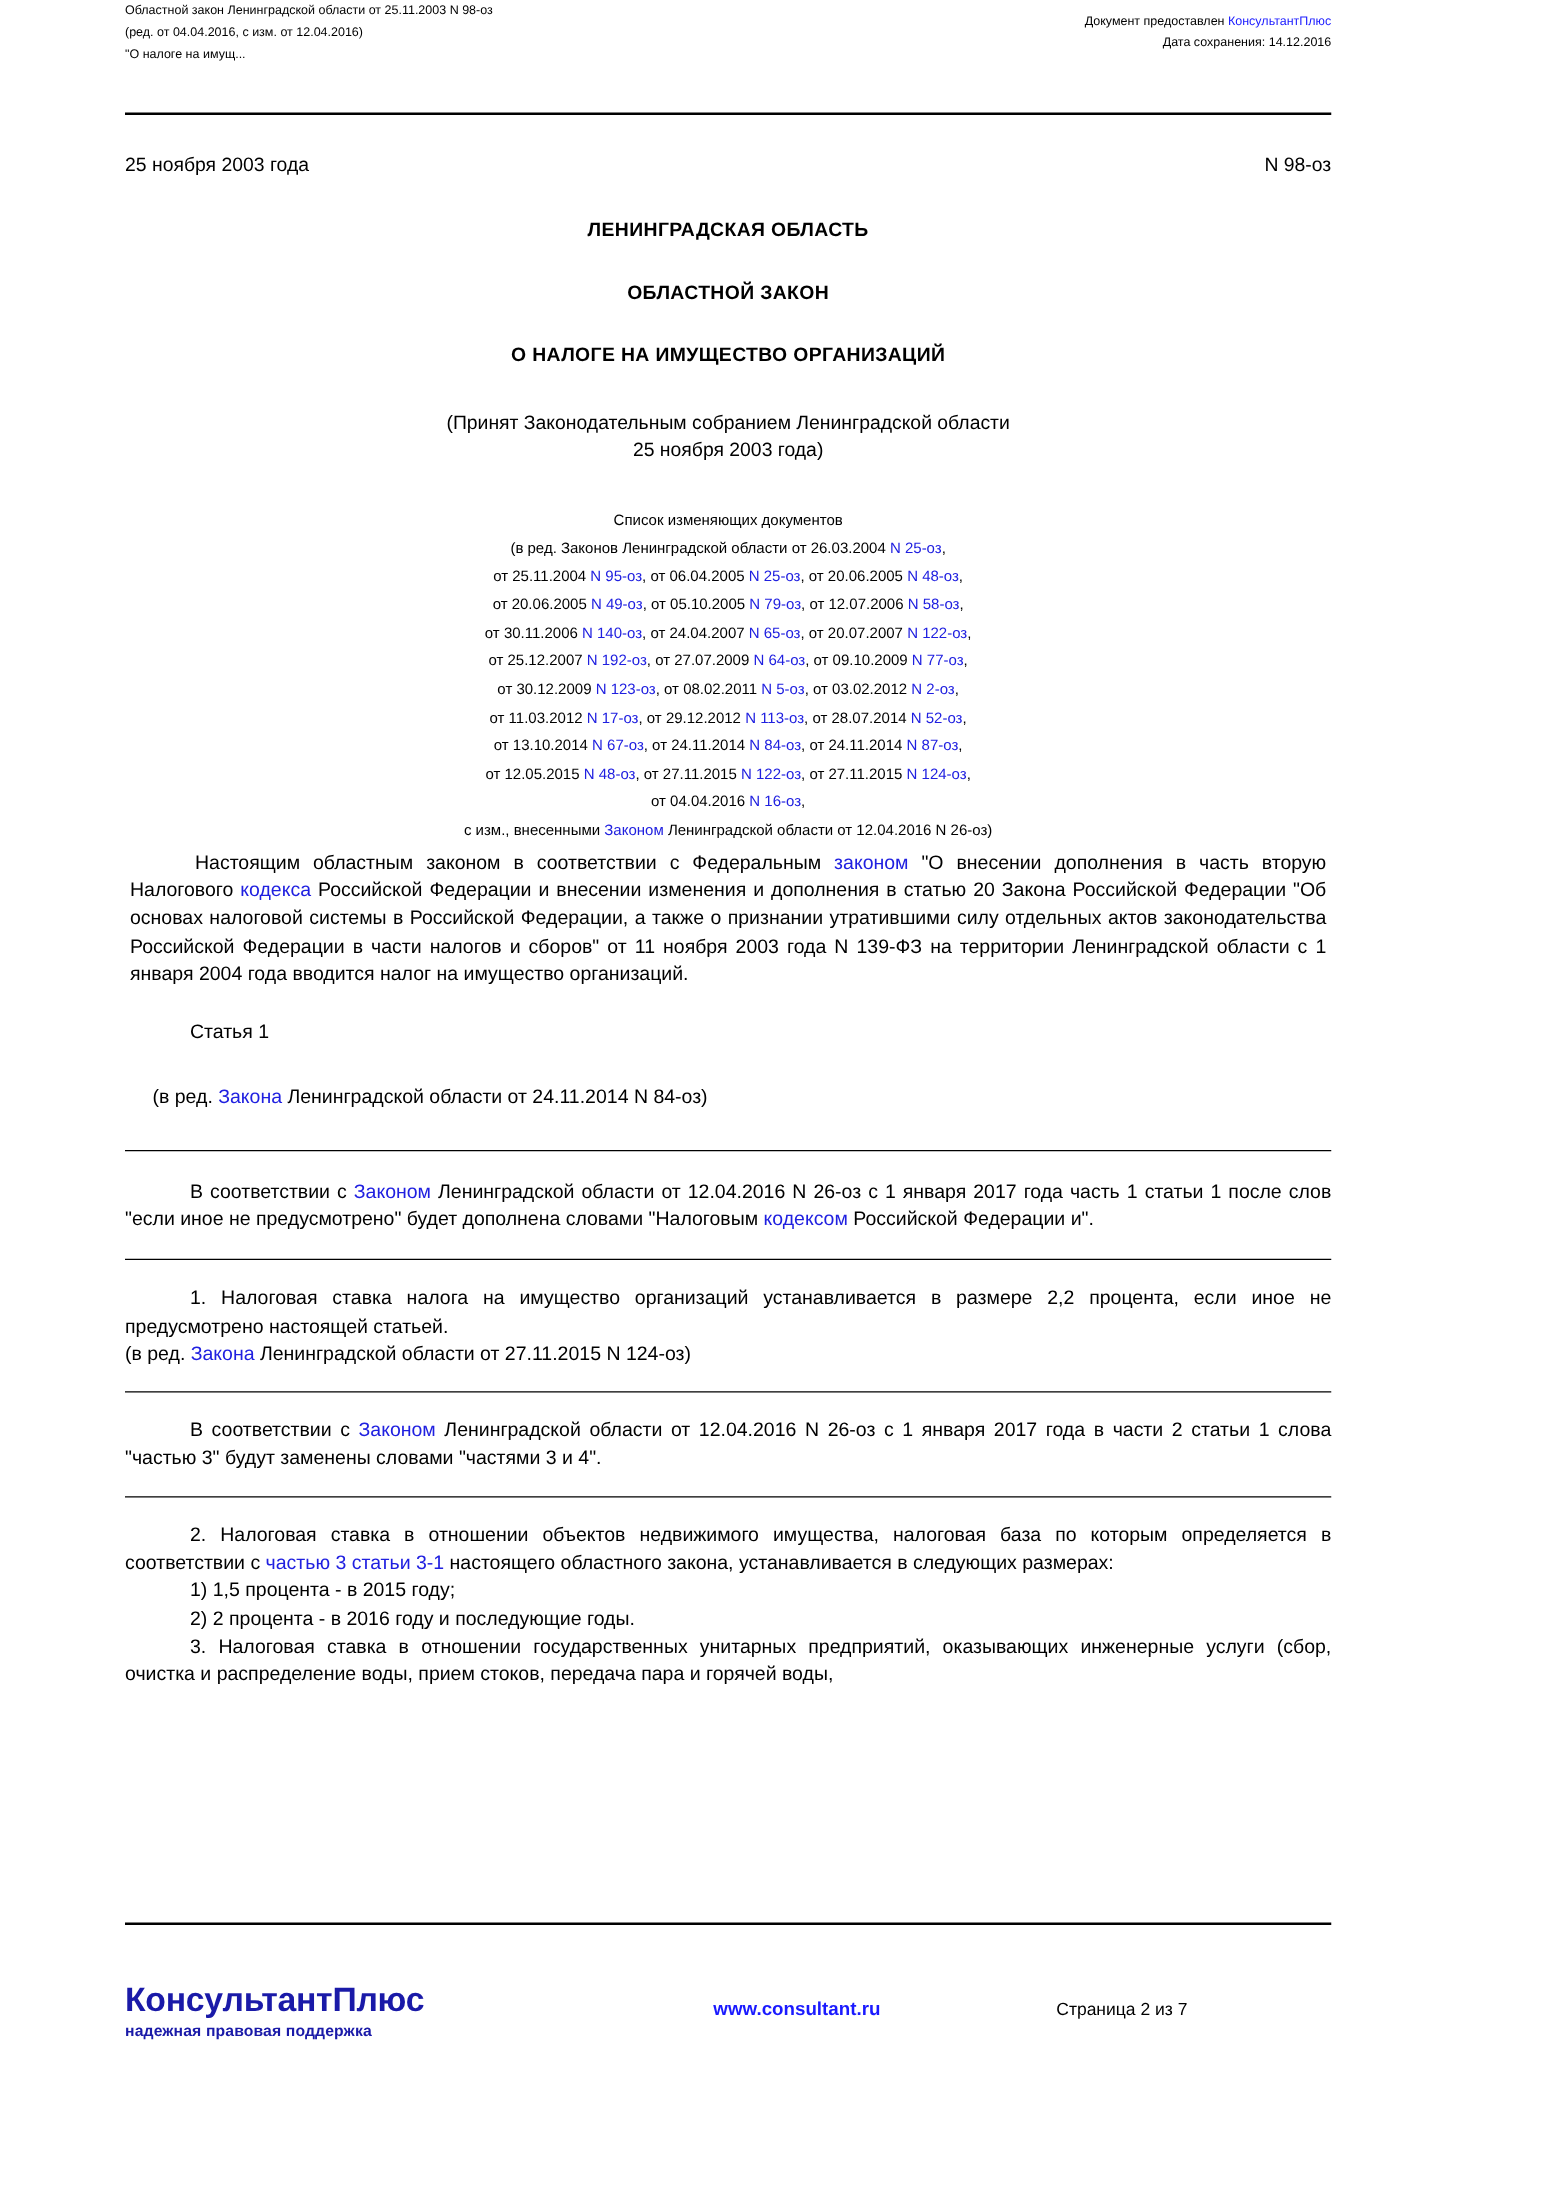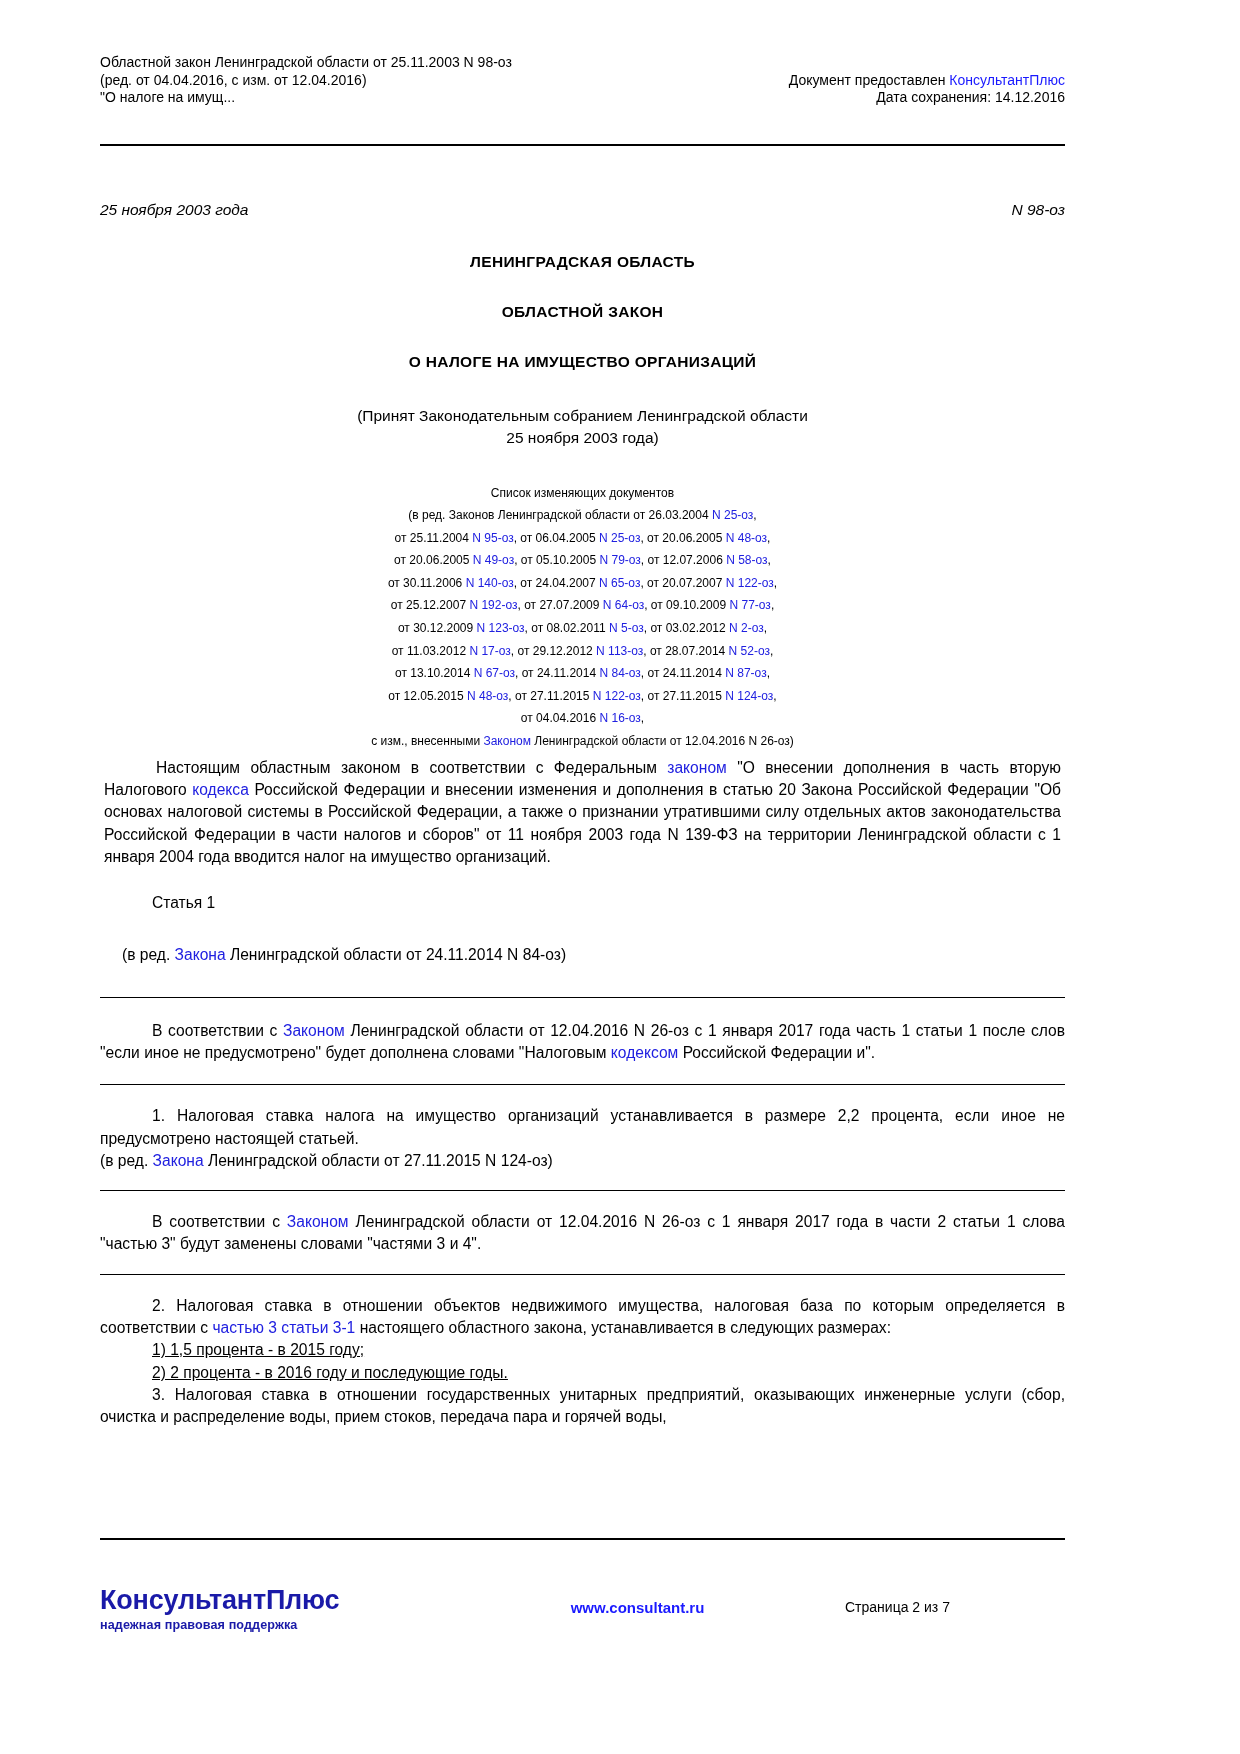--- a/index.html
+++ b/index.html
@@ -23,23 +23,22 @@
     position: absolute;
     left: 100px;
     top: 0;
     width: 965px;
   }
 
   
   .doc-header {
     display: flex;
     justify-content: space-between;
-    align-items: flex-end;
-    padding-top: 54px;
-    font-size: 14px;
+    align-items: center;
+    font-size: 10px;
     line-height: 17.5px;
   }
   .doc-header-left {
     max-width: 560px;
   }
   .doc-header-right {
     text-align: right;
   }
   .link {
     color: #2020e0;
@@ -60,23 +59,22 @@
   }
   .rule-top {
     margin-top: 37px;
   }
 
   
   .dateline {
     display: flex;
     justify-content: space-between;
     font-size: 15.5px;
-    margin-top: 55px;
+    margin-top: 32px;
     margin-bottom: 34px;
-    font-style: italic;
   }
 
   
   .title-block {
     text-align: center;
   }
   .title-main {
     font-weight: bold;
     font-size: 15.5px;
     letter-spacing: 0.3px;
@@ -139,21 +137,20 @@
   .clause-box .note-inner {
     padding-top: 20px;
     padding-bottom: 18px;
   }
   .list-line {
     font-size: 15.6px;
     line-height: 22.3px;
     margin: 0;
     text-indent: 52px;
     text-align: justify;
-    text-decoration: underline;
   }
 
   
   .footer {
     position: absolute;
     left: 100px;
     top: 1585px;
     width: 965px;
     display: flex;
     align-items: flex-start;

